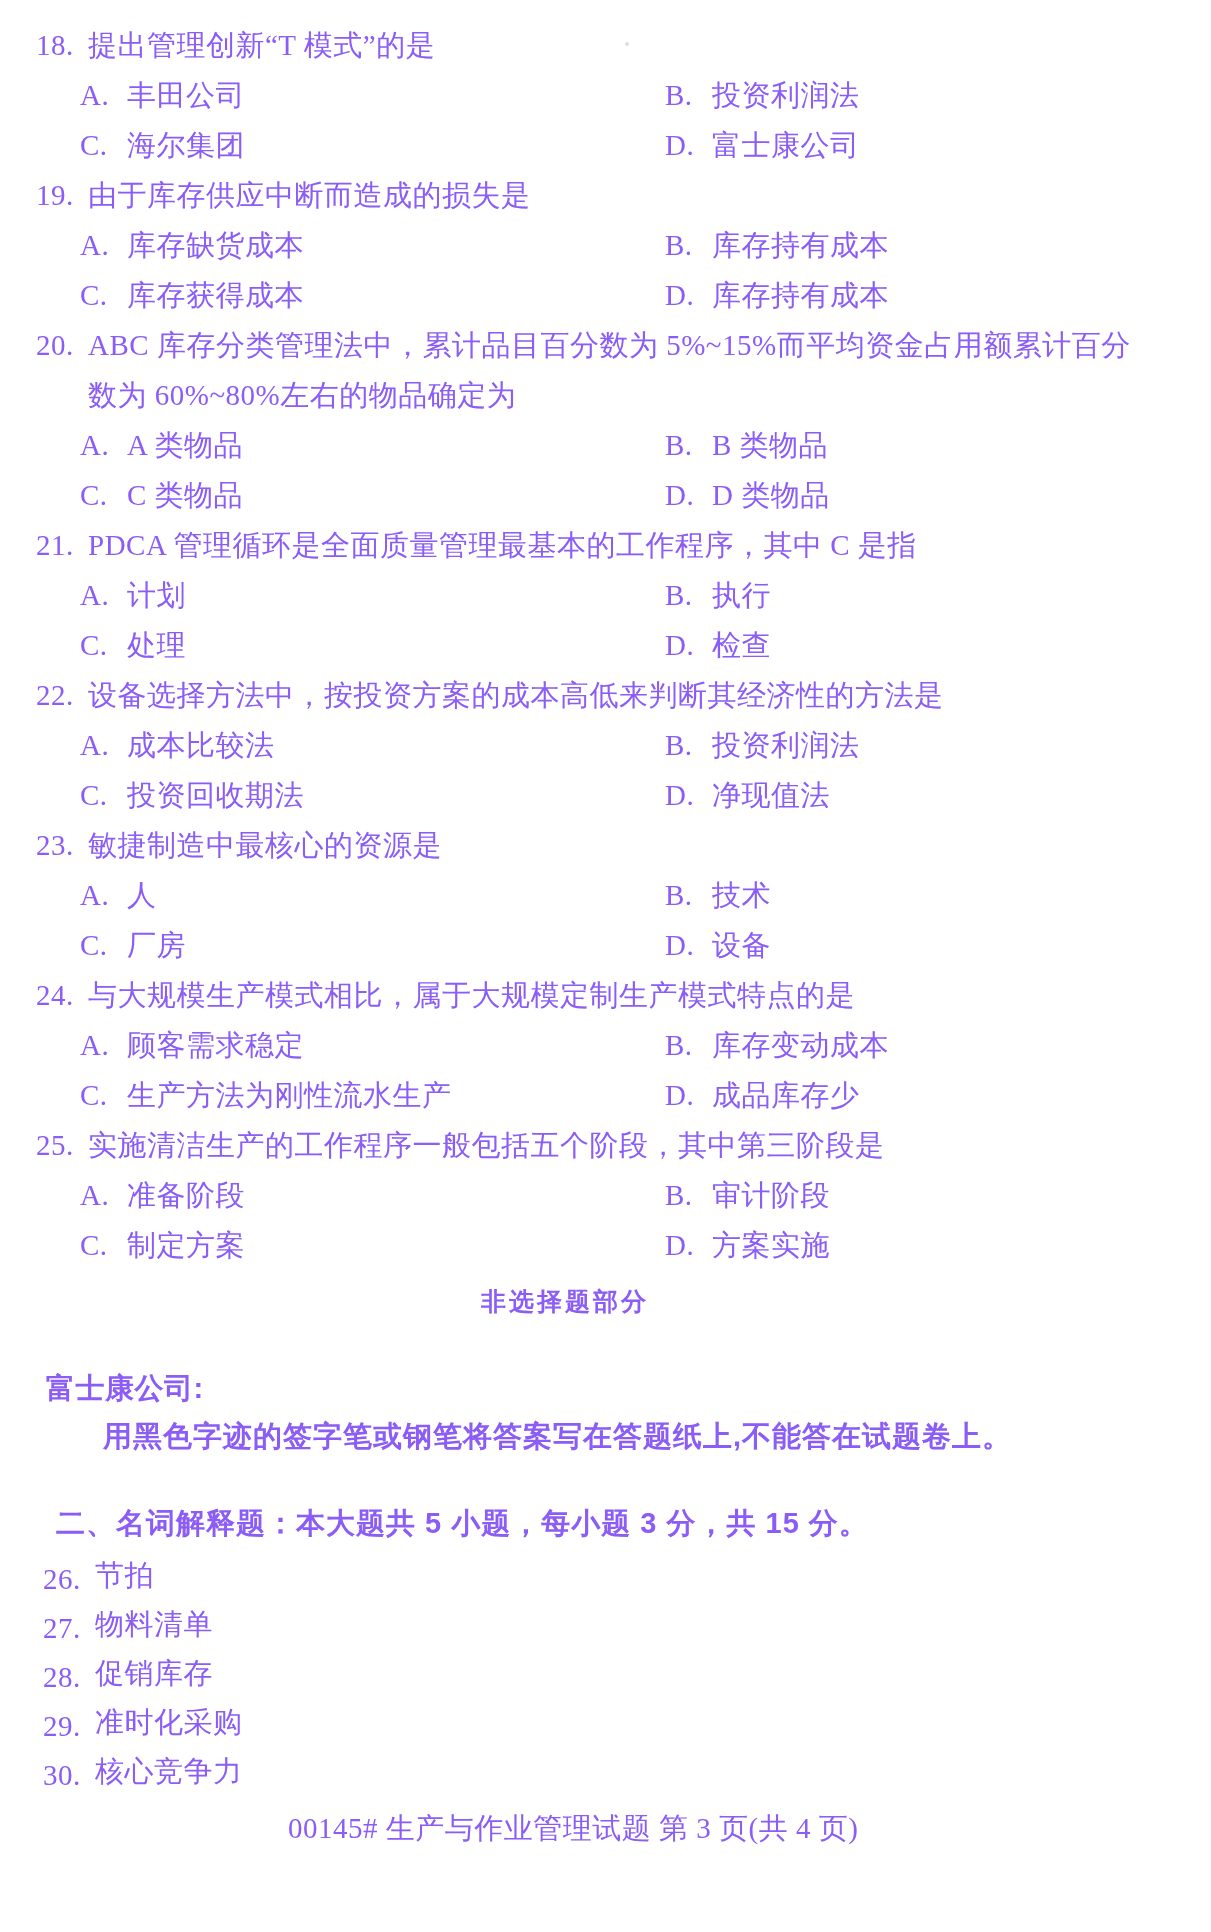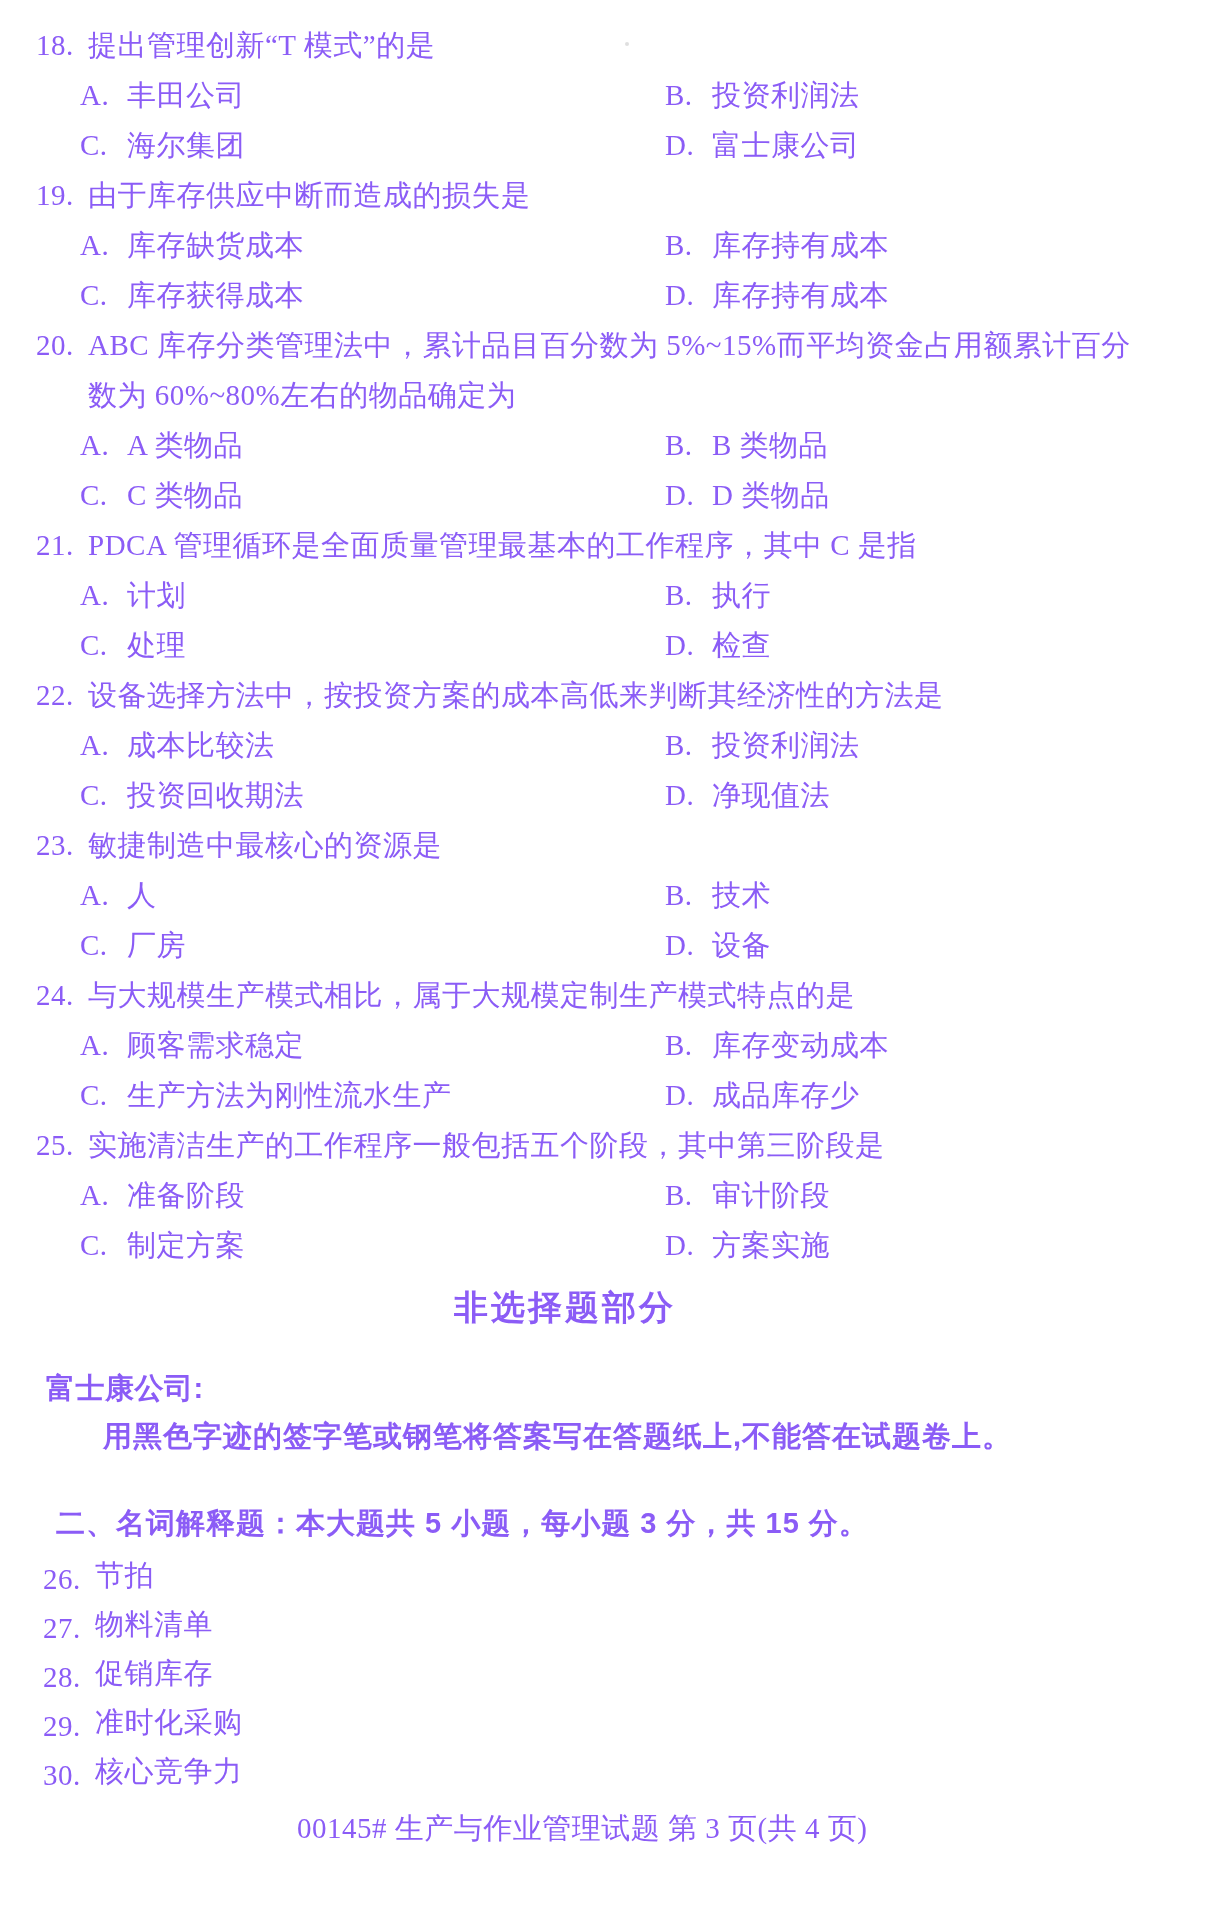--- a/index.html
+++ b/index.html
@@ -22,29 +22,29 @@
   .opt{position:absolute;top:0;white-space:nowrap;}
   .col-a{left:80px;}
   .col-b{left:665px;}
   .olabel{display:inline-block;min-width:47px;}
   .hei{
     font-family:"Liberation Sans","DejaVu Sans",sans-serif;
     font-weight:700;
   }
   .section-heading{
     position:absolute;top:1285px;left:0;width:1130px;
-    text-align:center;font-size:34px;letter-spacing:3px;
+    text-align:center;font-size:25px;letter-spacing:3px;
   }
   .notice-label{position:absolute;left:46px;top:1369px;}
   .notice-body{position:absolute;left:103px;top:1417px;letter-spacing:1px;}
   .section-two-title{position:absolute;left:56px;top:1504px;letter-spacing:1px;}
   .term-line{position:absolute;left:0;width:100%;white-space:nowrap;line-height:1.25;}
   .term-num{position:absolute;left:43px;top:4px;}
   .term-text{position:absolute;left:95px;top:0;}
-  .page-footer{position:absolute;left:297px;top:1809px;white-space:nowrap;}
+  .page-footer{position:absolute;left:288px;top:1809px;white-space:nowrap;}
   .scan-speck{
     position:absolute;left:625px;top:42px;width:4px;height:4px;
     background:#b9b9b9;border-radius:50%;opacity:.45;
   }
 </style>
 </head>
 <body>
 
 <div class="page">
 

